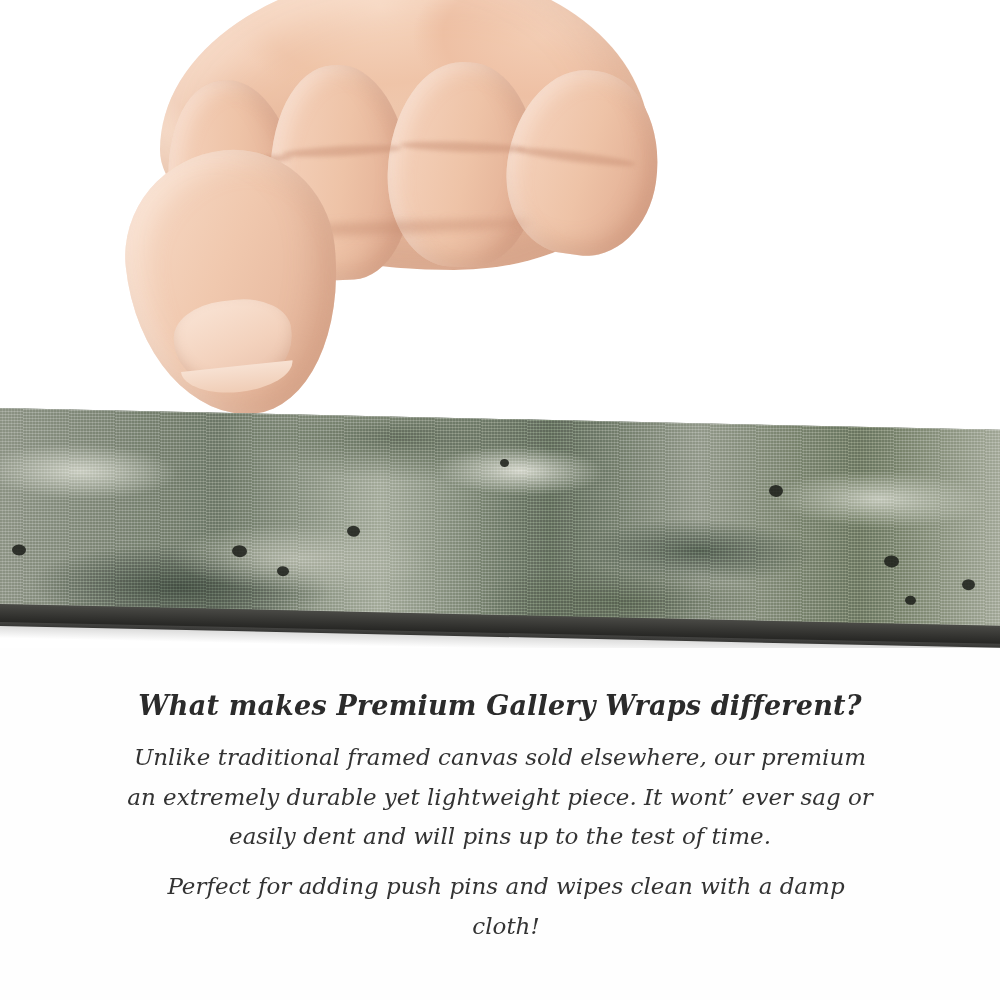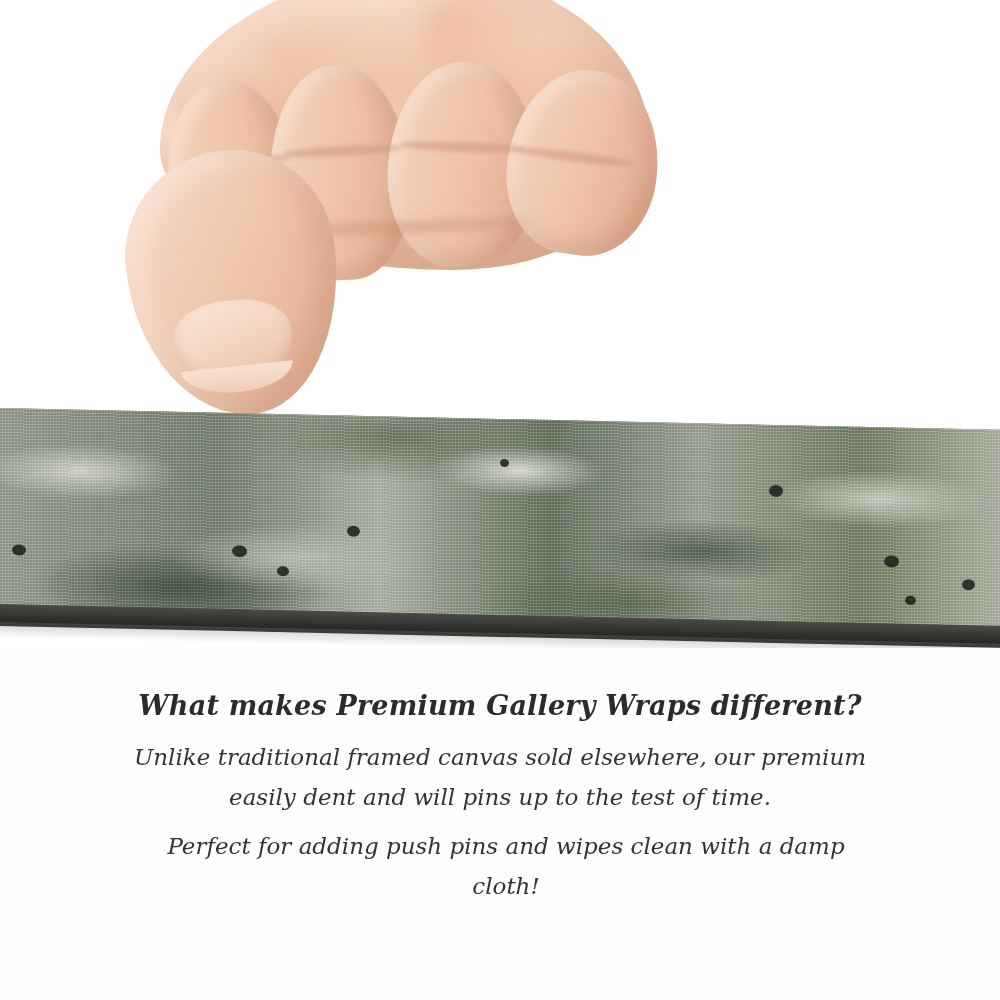--- a/index.html
+++ b/index.html
@@ -250,18 +250,19 @@
       <div class="canvas-edge"></div>
       <div class="canvas-shadow"></div>
     </div>
 
   </div>
 
   <div class="caption">
     <h2 class="caption-heading">What makes Premium Gallery Wraps different?</h2>
     <p class="caption-body">
       <span class="caption-line">Unlike traditional framed canvas sold elsewhere, our premium</span>
+      <span class="caption-line">an extremely durable yet lightweight piece. It wont’ ever sag or</span>
       <span class="caption-line">easily dent and will pins up to the test of time.</span>
       <span class="caption-final">Perfect for adding push pins and wipes clean with a damp cloth!</span>
     </p>
   </div>
 
 </div>
 
 </body></html>

